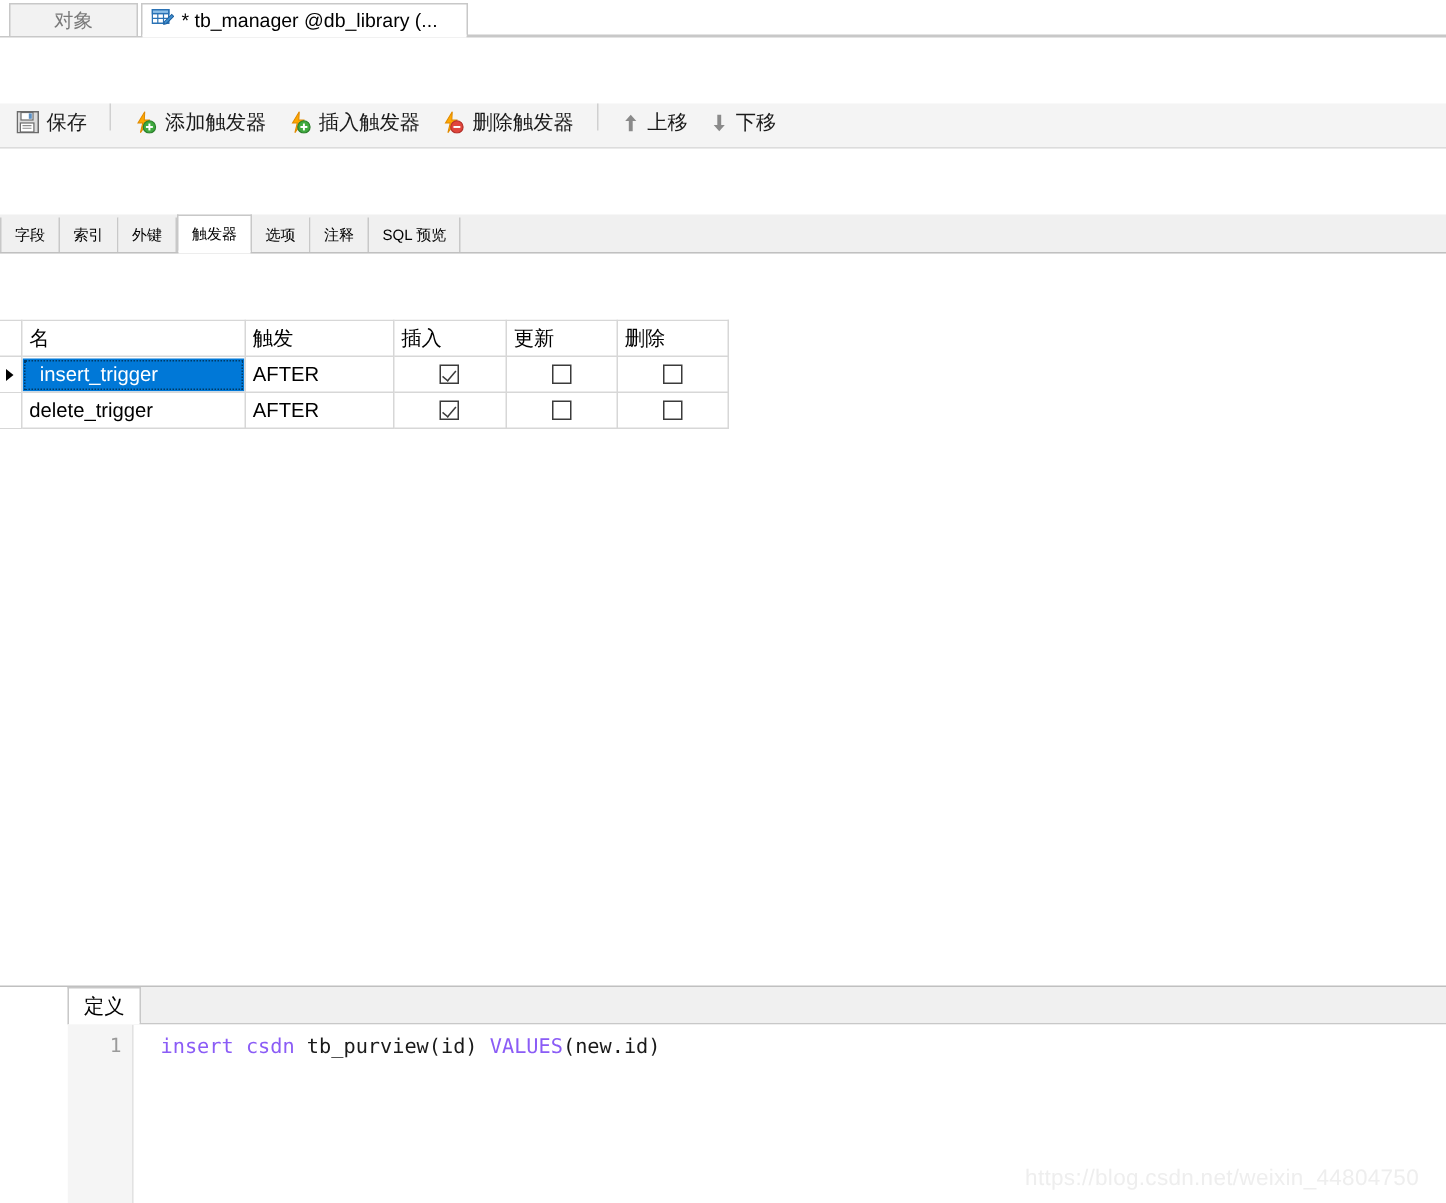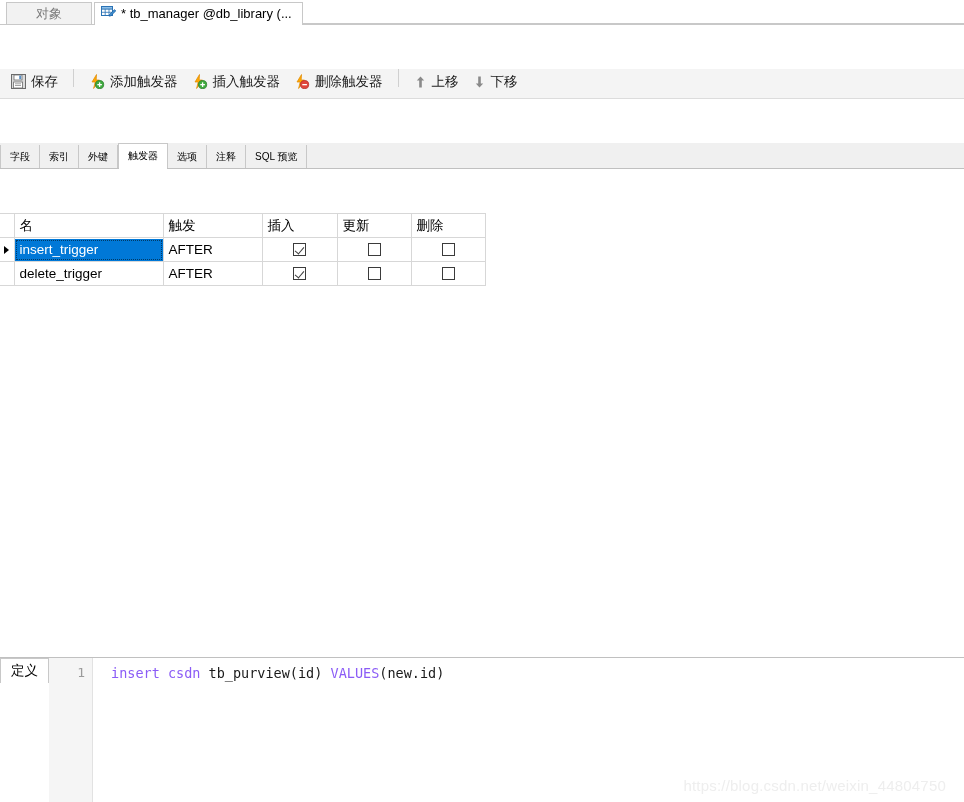--- a/index.html
+++ b/index.html
@@ -53,21 +53,21 @@
     margin-left: 6px;
     min-width: 86px;
     justify-content: center;
   }
   .wtab.active {
     background: #ffffff;
     color: #000000;
     margin-left: 2px;
     z-index: 2;
     padding-left: 6px;
-    padding-right: 10px;
+    padding-right: 19px;
   }
   .wtab.active::after {
     content: "";
     position: absolute;
     left: 0; right: 0; bottom: -1px;
     height: 2px;
     background: #ffffff;
   }
   .tab-icon { margin-right: 5px; display: block; }
   .tabstrip-filler {
@@ -198,21 +198,21 @@
     margin: 0 auto;
   }
   .cell-sel {
     background: #0078d7;
     color: #ffffff;
     outline: 1px dotted #003a66;
     outline-offset: -2px;
     display: block;
     height: 22px;
     line-height: 22px;
-    padding-left: 5px;
+    padding-left: 12px;
   }
   .cb {
     width: 13px; height: 13px;
     border: 1px solid #3b3b3b;
     background: #ffffff;
     margin: 0 auto;
     position: relative;
     box-sizing: border-box;
   }
   .cb.checked::after {
@@ -224,22 +224,23 @@
     border-width: 0 1.6px 1.6px 0;
     transform: rotate(40deg);
   }
 
   
   .defpane {
     flex: 0 0 auto;
     height: 144px;
     border-top: 1px solid #c0c0c0;
     display: flex;
-    flex-direction: row;
-    background: #ffffff;
+    flex-direction: column;
+    background: #ffffff;
+    padding-left: 45px;
   }
   .deftabs {
     height: 24px;
     background: #f0f0f0;
     display: flex;
     align-items: flex-end;
     border-bottom: 1px solid #c8c8c8;
     flex: 0 0 auto;
   }
   .dtab {

